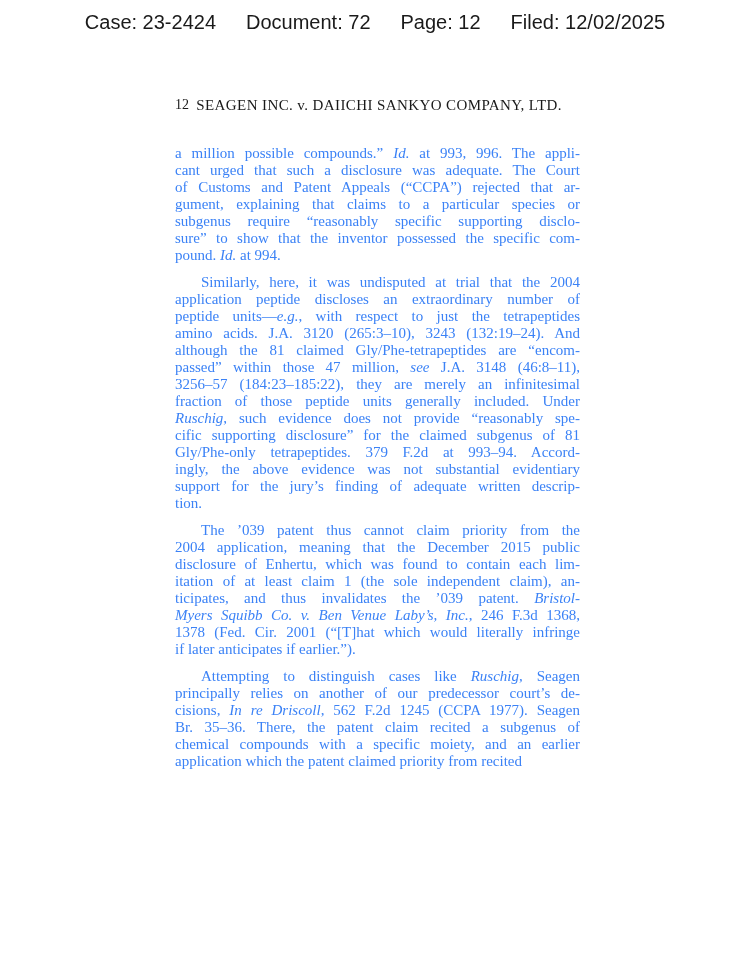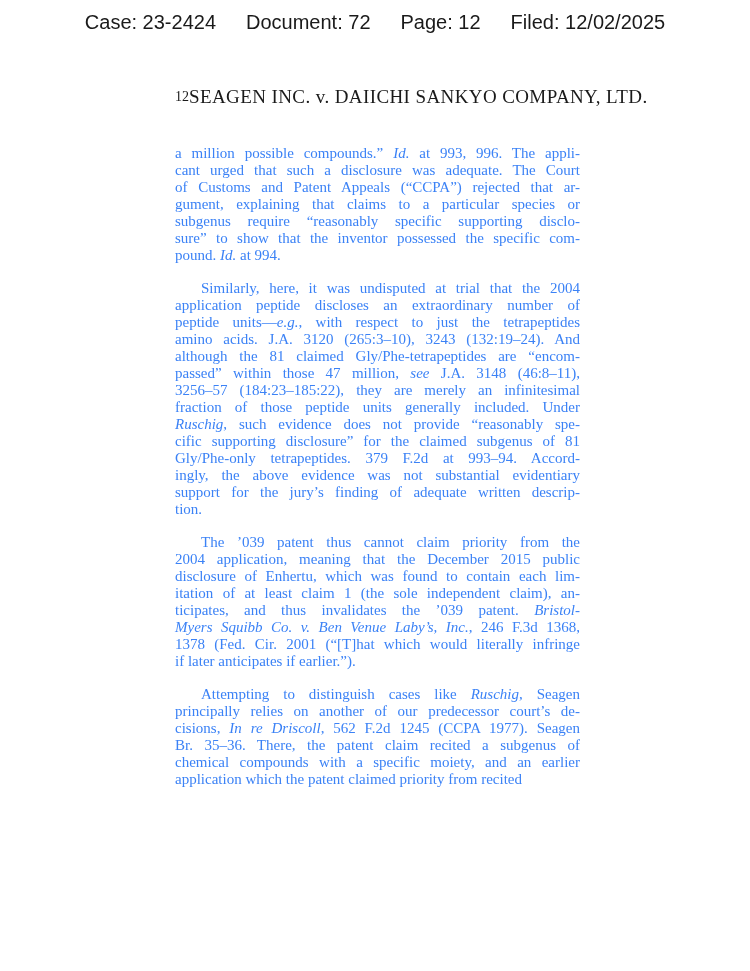--- a/index.html
+++ b/index.html
@@ -28,50 +28,50 @@
     font-family: "Liberation Sans", sans-serif;
     font-size: 20px;
     line-height: 18px;
     color: #1a1a1a;
     white-space: nowrap;
   }
 
   
   .running-head {
     position: absolute;
-    top: 89px;
+    top: 97px;
     left: 175px;
     width: 405px;
     display: flex;
     align-items: center;
   }
   .running-head .page-number {
     font-size: 14px;
     line-height: 16px;
   }
   .running-head .case-title {
     margin-left: auto;
-    margin-right: 10px;
-    font-size: 19px;
+    margin-right: 18px;
+    font-size: 15px;
     line-height: 16px;
     letter-spacing: 0.4px;
     white-space: nowrap;
   }
 
   
   .body-text {
     position: absolute;
     top: 145px;
     left: 175px;
     width: 405px;
     font-size: 15px;
     line-height: 17px;
     color: #3b82f6;
   }
-  .para + .para { margin-top: 16px; }
+  .para + .para { margin-top: 10px; }
   .line {
     text-align: justify;
     text-align-last: justify;
     min-height: 17px;
   }
   .line.last { text-align-last: left; }
   .line.first.indent { text-indent: 26px; }
   .line i { font-style: italic; }
 </style>
 </head>

